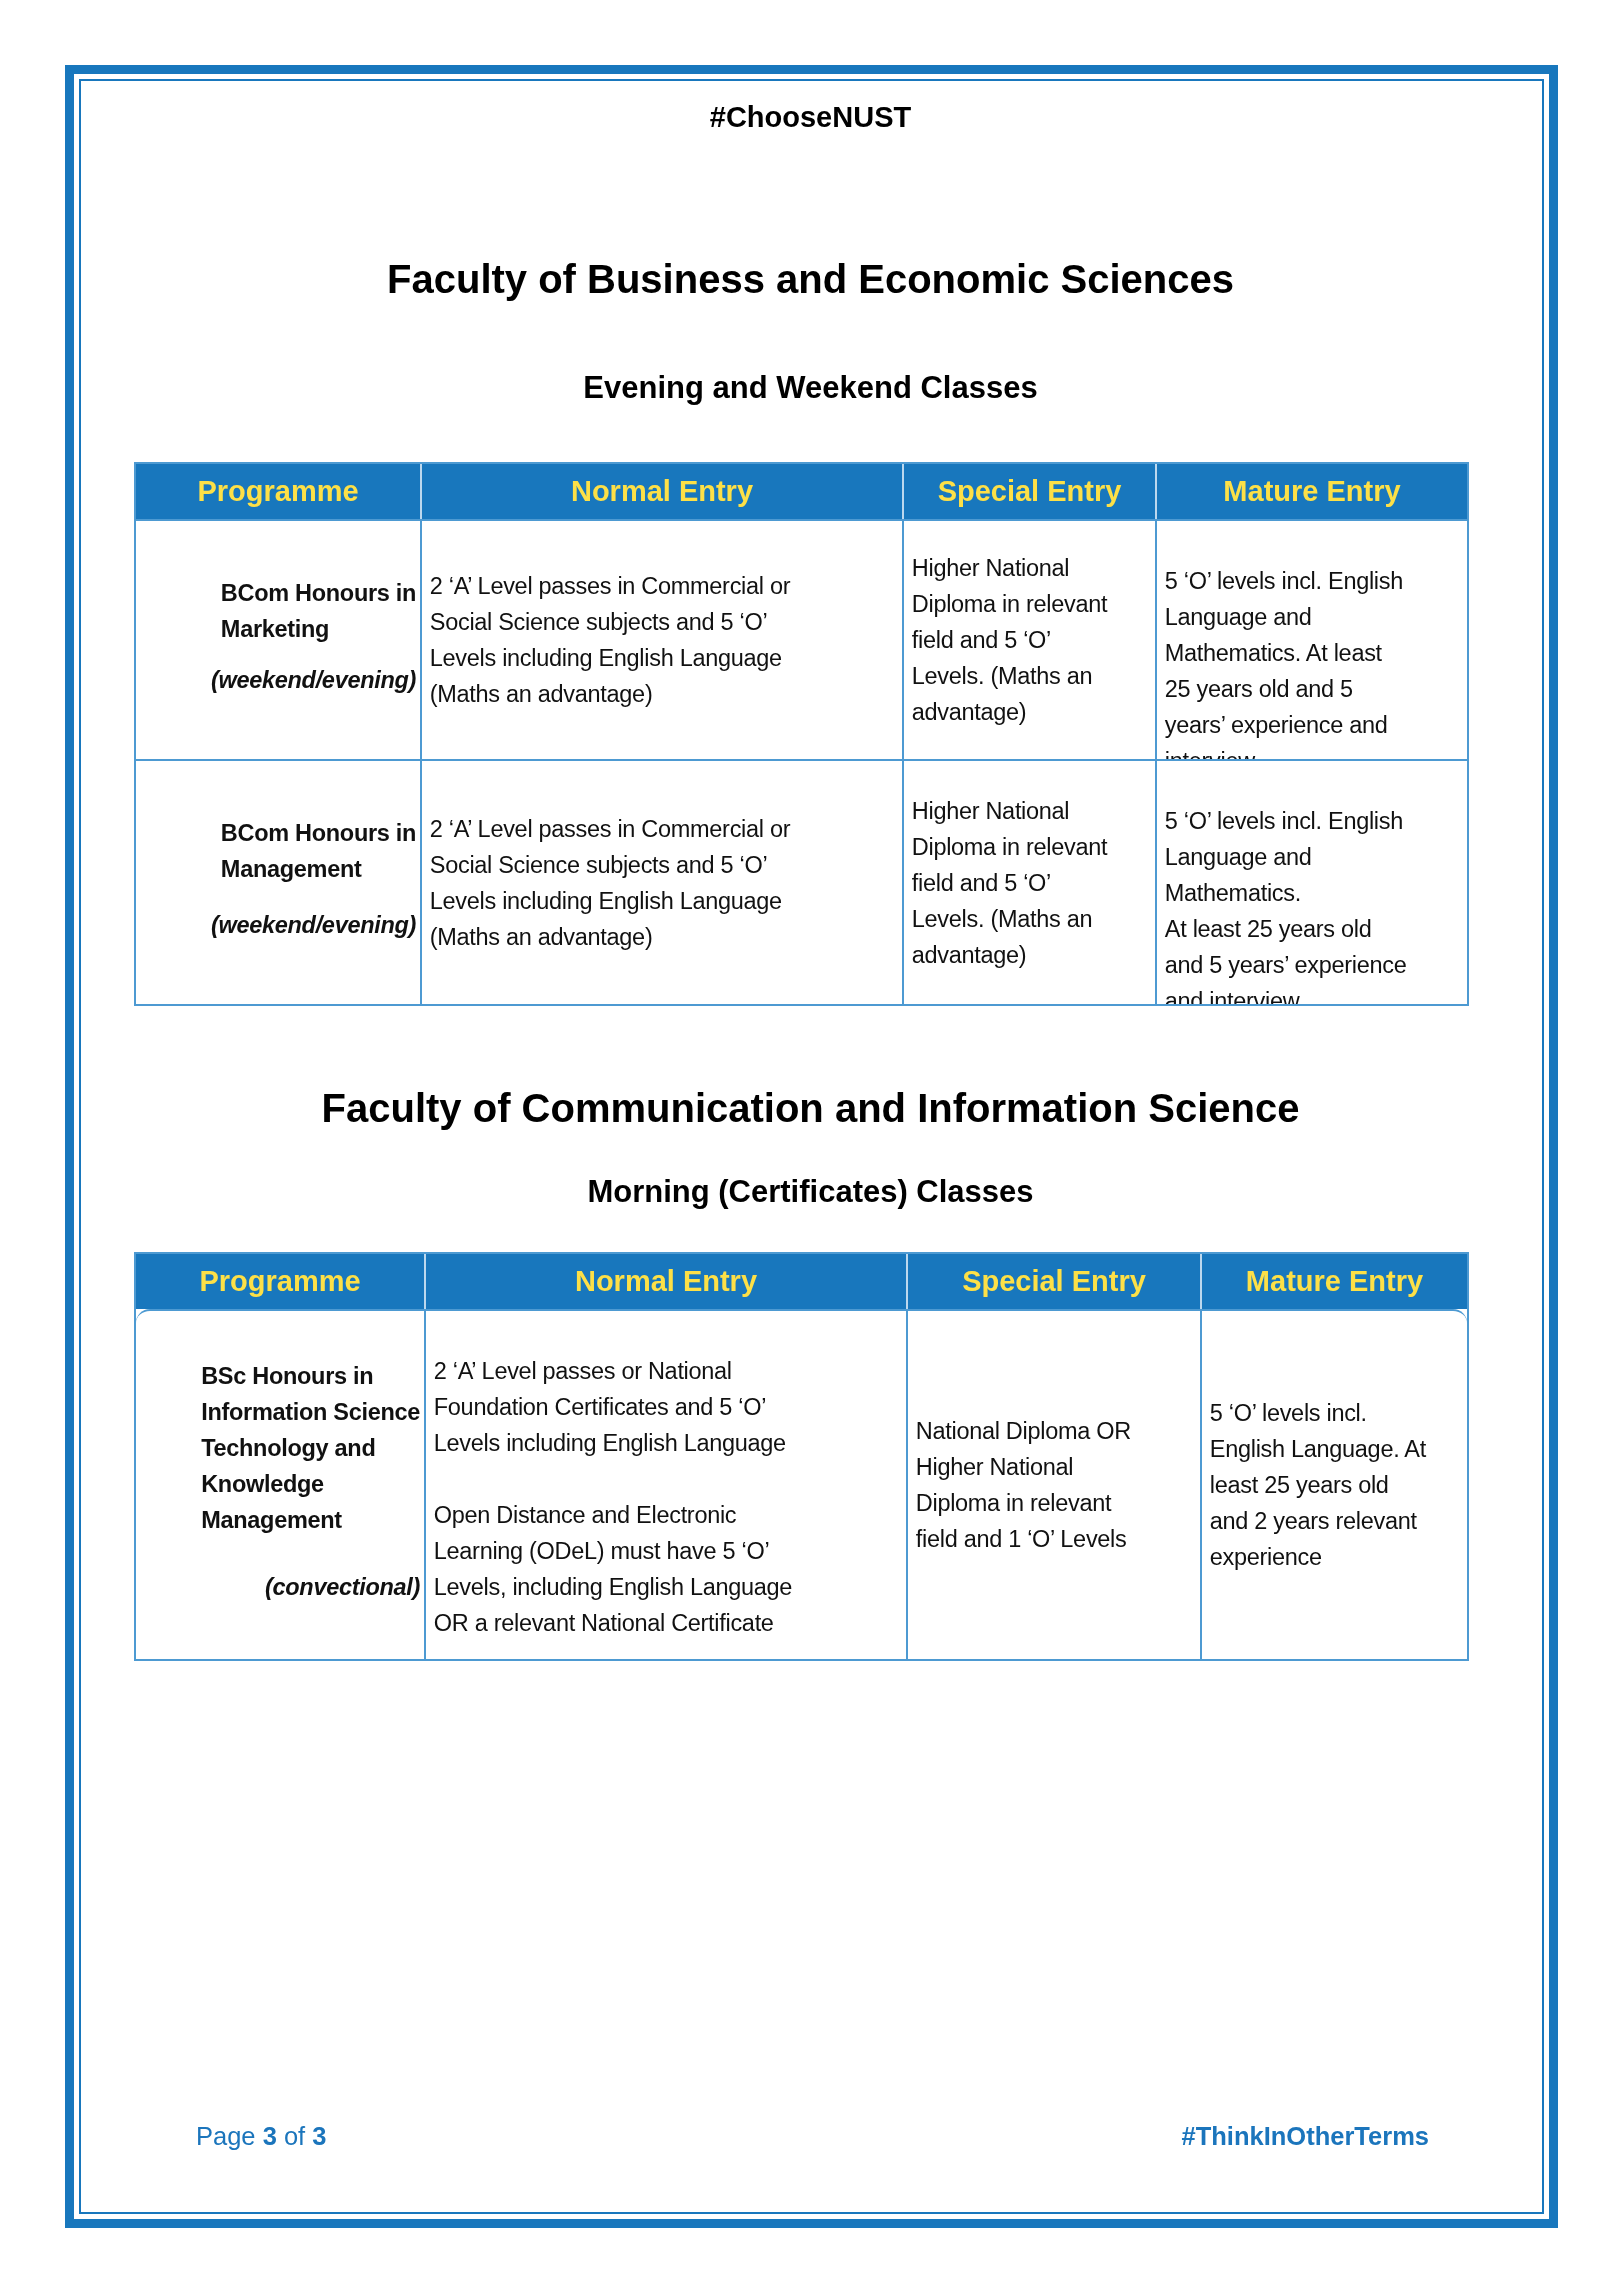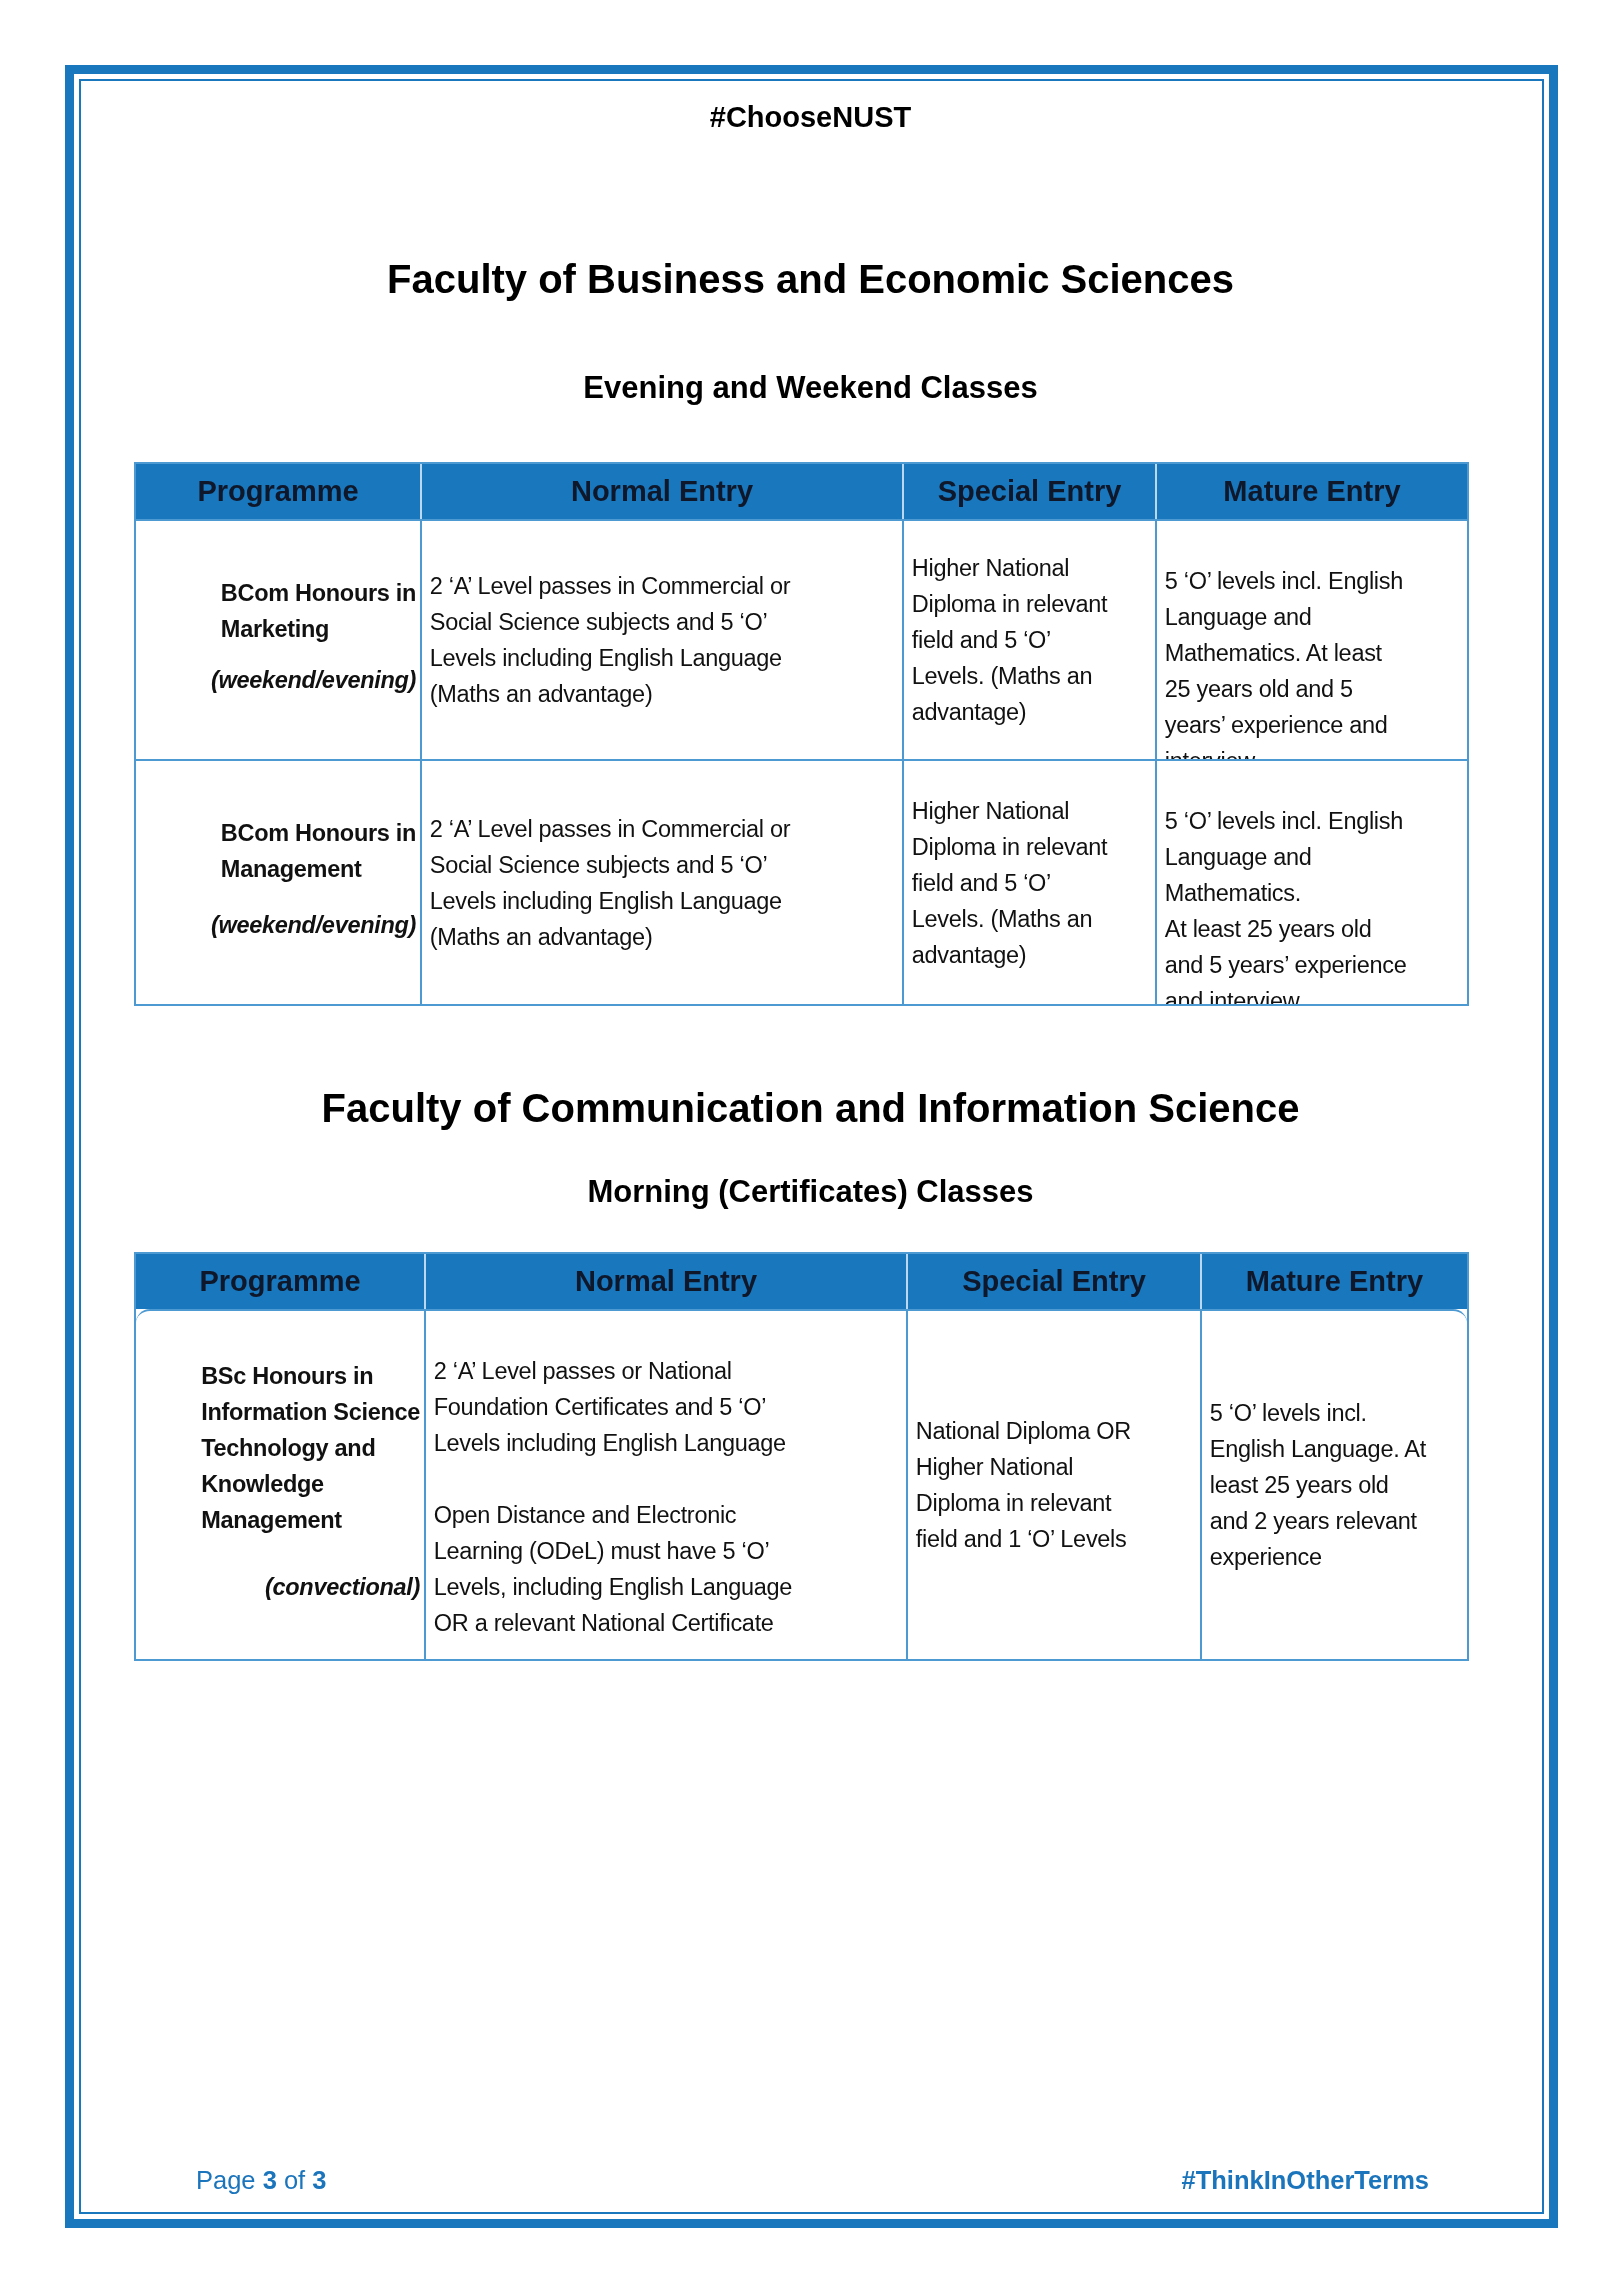--- a/index.html
+++ b/index.html
@@ -31,21 +31,21 @@
   .st2 { top:1174px; }
 
   
   .tbl {
     position:absolute; left:134px; width:1335px;
     border:2px solid #4d9ad2;
   }
   .thead { display:flex; background:#1877bd; height:55px; }
   .hcell {
     display:flex; align-items:center; justify-content:center;
-    color:#0f172a; font-weight:bold; font-size:29px;
+    color:#fde047; font-weight:bold; font-size:29px;
   }
   .hcell + .hcell { border-left:2px solid #bcd8ee; }
   .trow { display:flex; border-top:2px solid #4d9ad2; }
   .cell {
     border-left:2px solid #4d9ad2;
     font-size:23.5px; line-height:36px; letter-spacing:-0.3px;
     white-space:pre-line;
     padding:3.9px 3.9px 3.9px 7.8px;
     overflow:hidden;
   }
@@ -71,21 +71,21 @@
   .t2 .c1 { width:288px; }
   .t2 .c2 { width:482px; }
   .t2 .c3 { width:294px; }
   .t2 .c4 { width:267px; }
   .t2 .prog { padding-top:47px; padding-bottom:54px; }
 
   
   .footer {
     position:absolute; top:2122px; left:196px; width:1233px;
     display:flex; justify-content:space-between; align-items:center;
-    color:#1b75bc; font-size:25.5px;margin-top:44px;
+    color:#1b75bc; font-size:25.5px;
   }
   .footer .pg b { font-weight:bold; }
   .footer .tagline { font-weight:bold; }
 </style>
 </head>
 <body>
 
 <div class="page">
   <div class="frame-outer"></div>
   <div class="frame-inner"></div>

